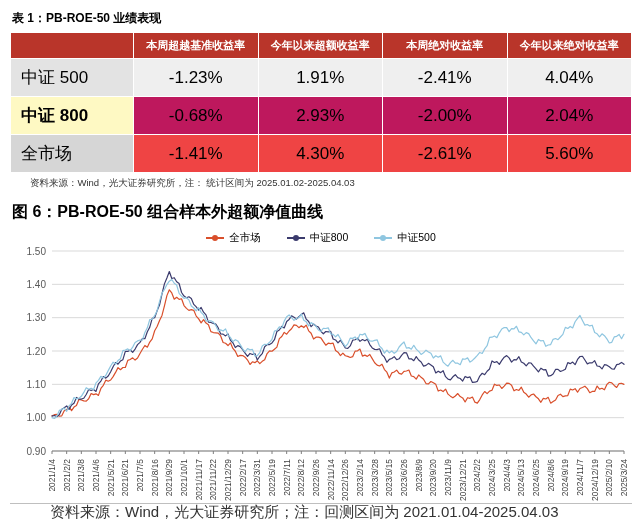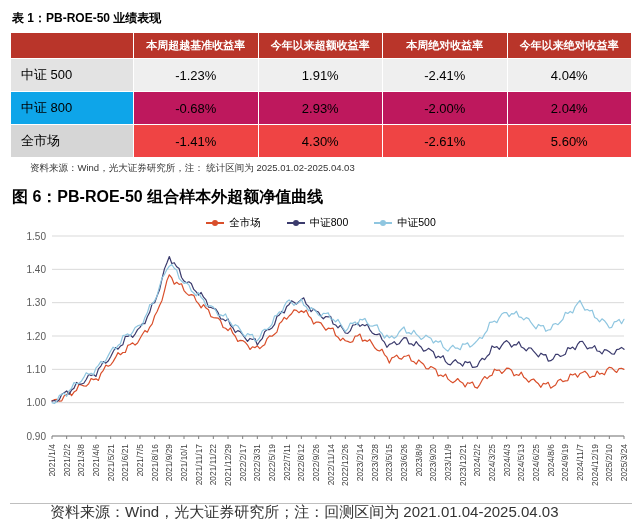--- a/index.html
+++ b/index.html
@@ -27,33 +27,33 @@
     background:#c0392b;
     background:#b9352a;
     color:#fff;
     font-size:11px;
     font-weight:bold;
     padding:5px 2px;
     border:1px solid #ffffff;
   }
   table.perf th.first{width:118px;}
   table.perf td{
-    font-size:13px;
+    font-size:17px;
     text-align:center;
     padding:7px 2px;
     border:1px solid #ffffff;
     background:#efefef;
   }
   table.perf td.label{
     text-align:left;
     padding-left:10px;
     background:#e3e3e3;
   }
   table.perf tr.alt td{background:#be185d;}
-  table.perf tr.alt td.label{background:#0ea5e9;}
+  table.perf tr.alt td.label{background:#fef9c3;font-weight:bold;}
   table.perf tr.last td{background:#ef4444;}
   table.perf tr.last td.label{background:#d6d6d6;}
 
   .src{
     font-size:9.5px;color:#333;margin:4px 0 0 20px;
   }
 
   
   .fig-title{
     font-size:16px;font-weight:bold;color:#000;

